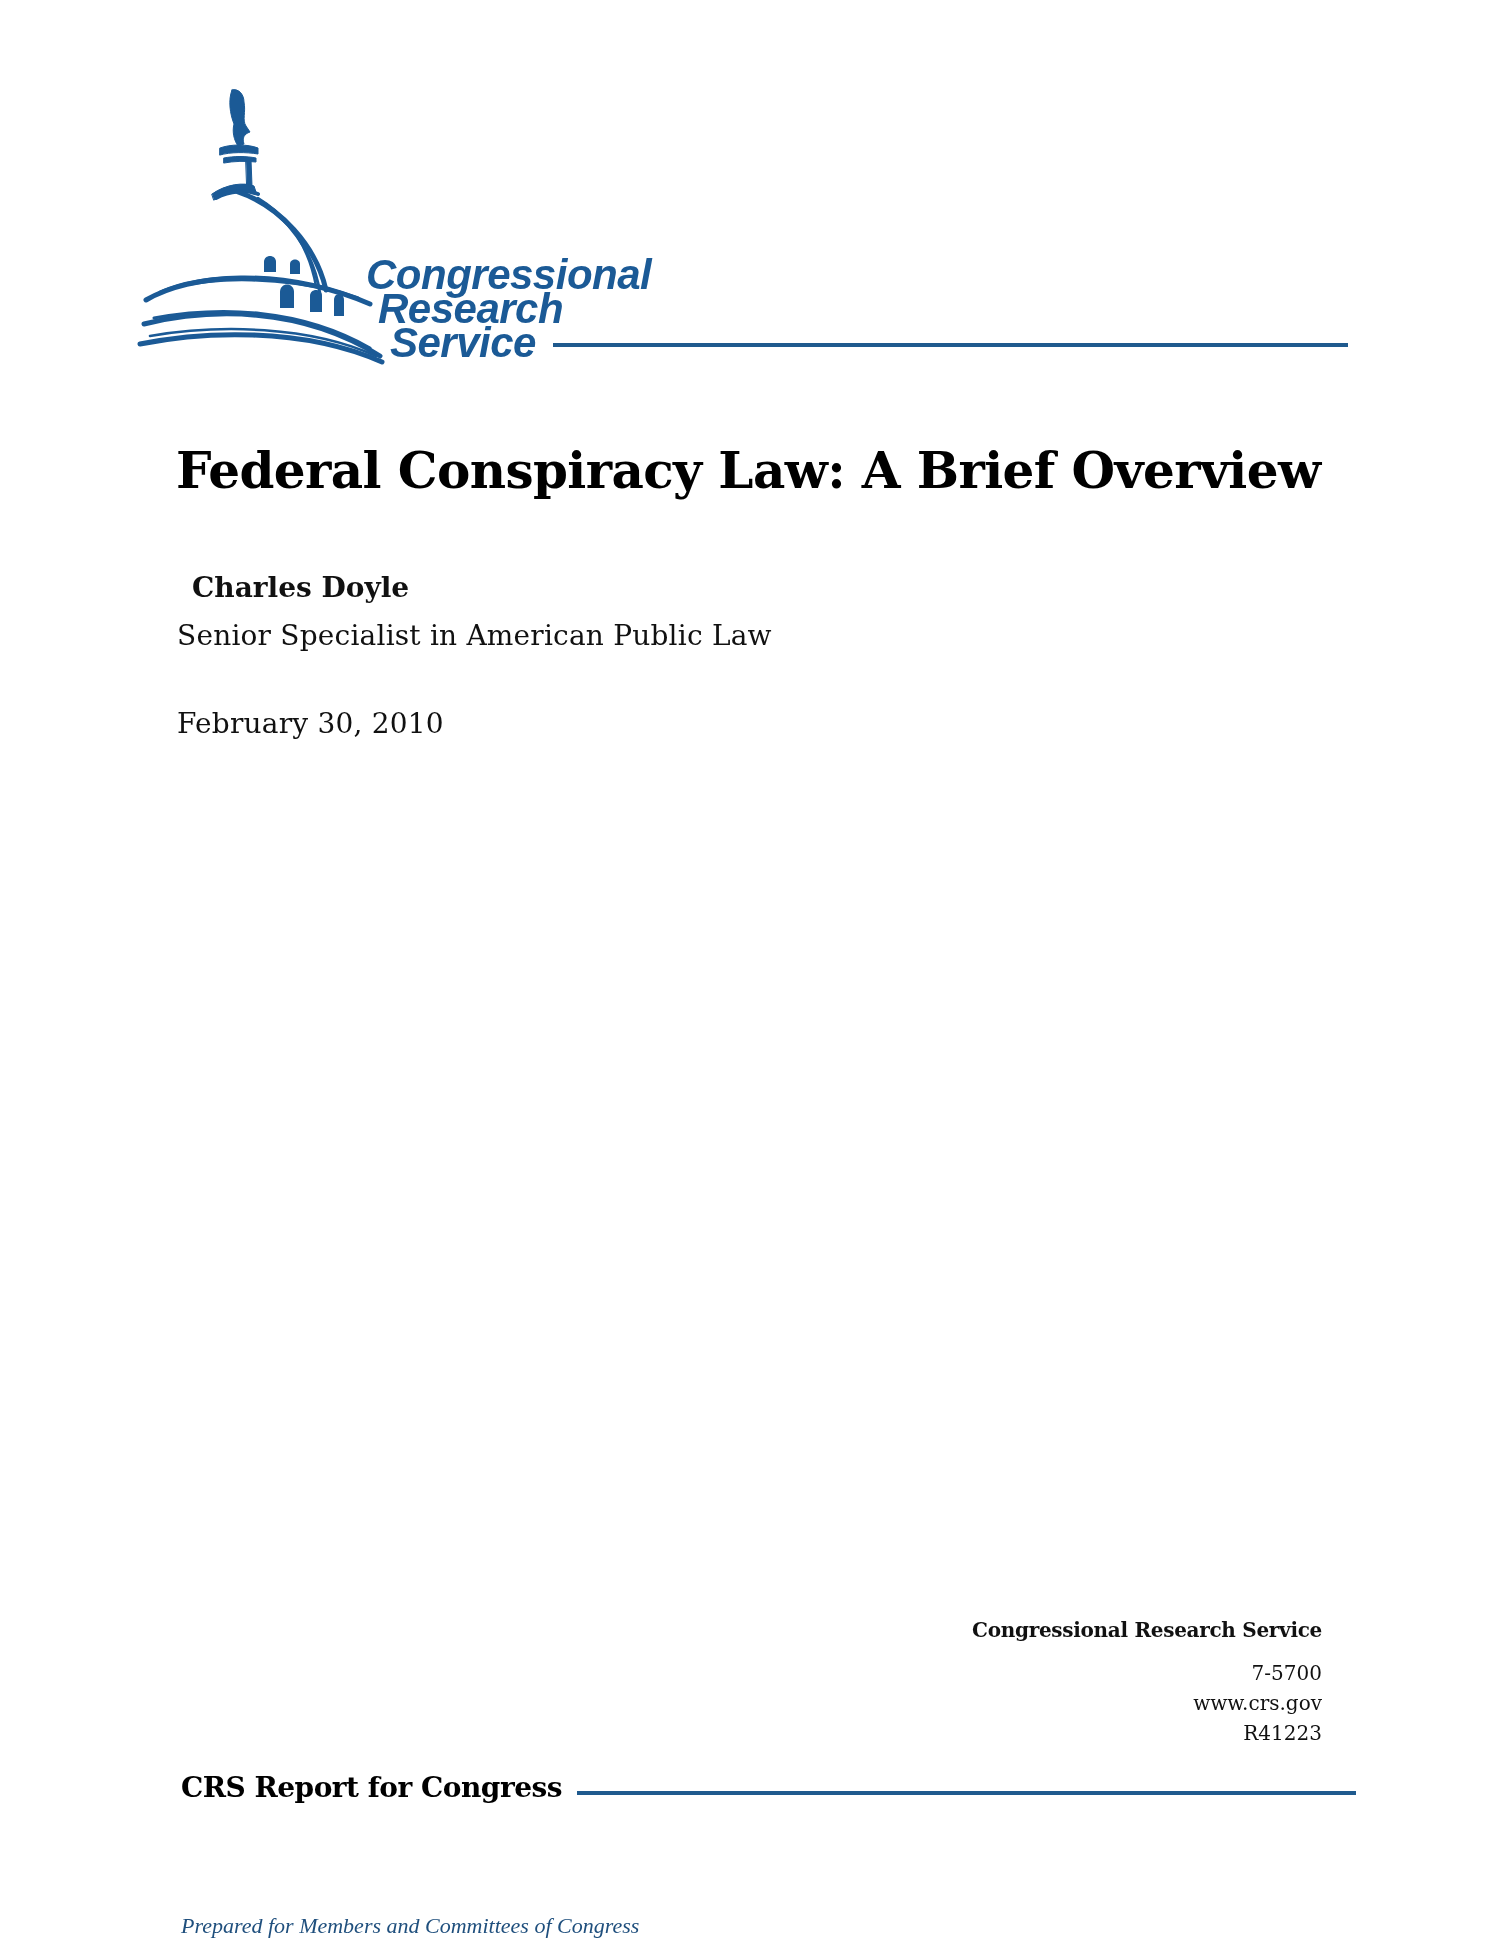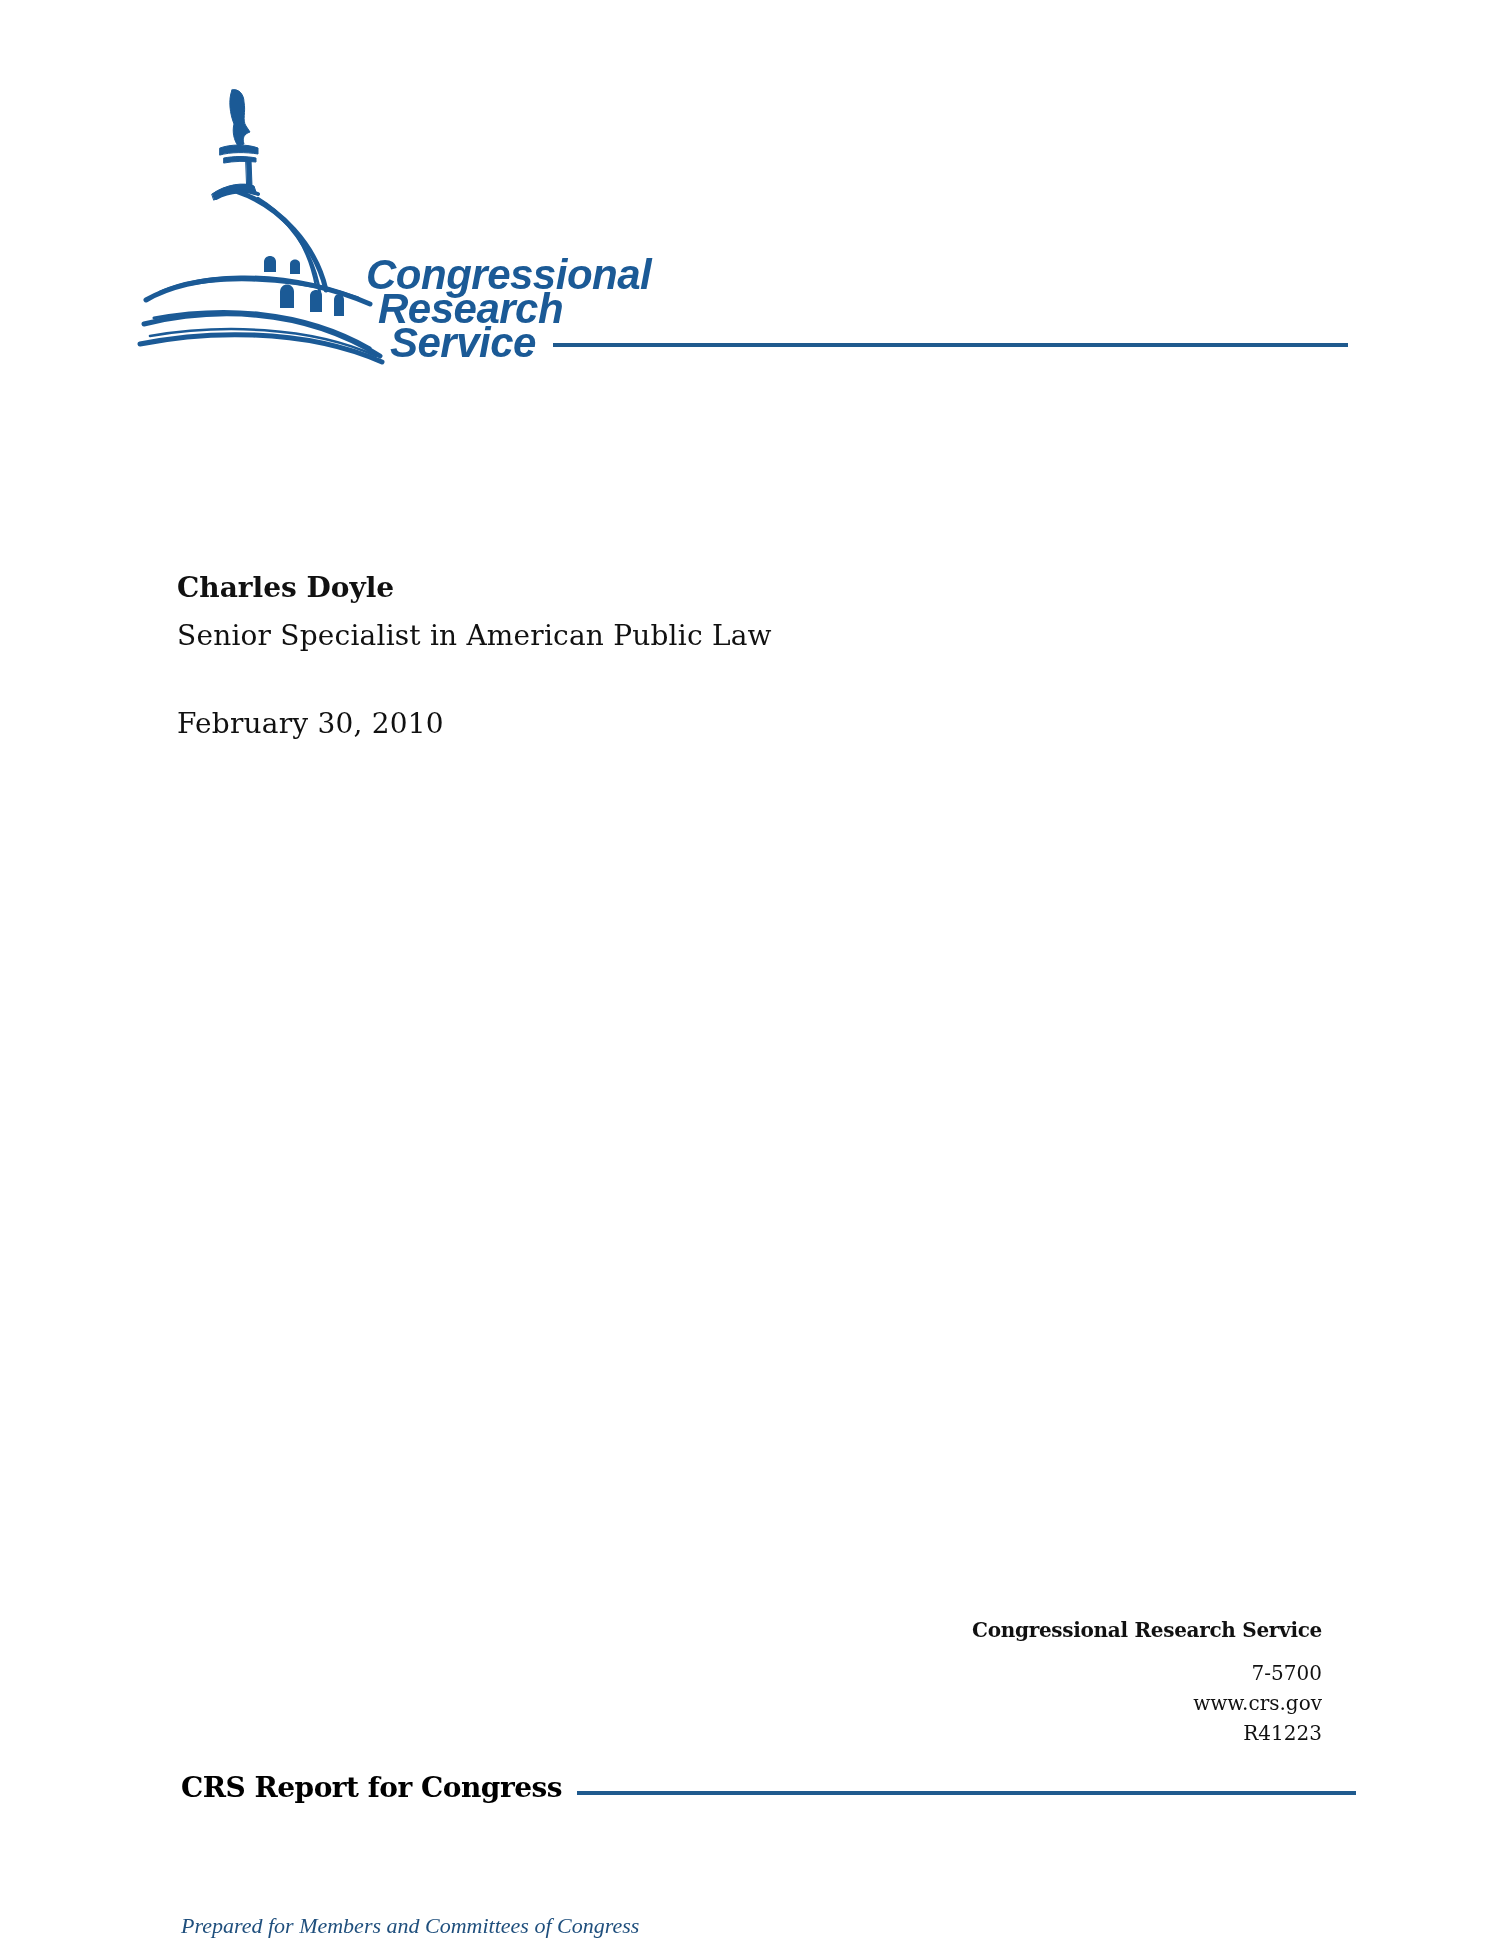--- a/index.html
+++ b/index.html
@@ -57,20 +57,21 @@
       line-height: 1;
       color: #000000;
       letter-spacing: -0.6px;
     }
     .author {
       font-family: "DejaVu Serif", "Liberation Serif", serif;
       font-weight: bold;
       font-size: 28px;
       line-height: 1;
       color: #111111;
+      margin-left: 15px;
     }
     .author-title, .pub-date {
       font-family: "DejaVu Serif", "Liberation Serif", serif;
       font-size: 28px;
       line-height: 1;
       color: #111111;
       letter-spacing: 0.2px;
     }
 
     
@@ -161,20 +162,21 @@
       <path d="M180 210 C180 202 192 202 192 210 L192 226 L180 226 Z"></path>
       <path d="M204 214 C204 206 214 206 214 214 L214 230 L204 230 Z"></path>
     </g>
   </svg>
 
   <div class="logo-word" style="left:366px; top:254px;">Congressional</div>
   <div class="logo-word" style="left:378px; top:288px;">Research</div>
   <div class="logo-word" style="left:390px; top:322px;">Service</div>
   <div class="logo-line"></div>
 
+  <div class="abs title" style="left:176px; top:446px;">Federal Conspiracy Law: A Brief Overview</div>
 
   <div class="abs author" style="left:177px; top:574px;">Charles Doyle</div>
 
   <div class="abs author-title" style="left:177px; top:622px;">Senior Specialist in American Public Law</div>
 
   <div class="abs pub-date" style="left:177px; top:710px;">February 30, 2010</div>
 
   <div class="info-block">
     <div class="info-org">Congressional Research Service</div>
     <div class="info-gap"></div>

